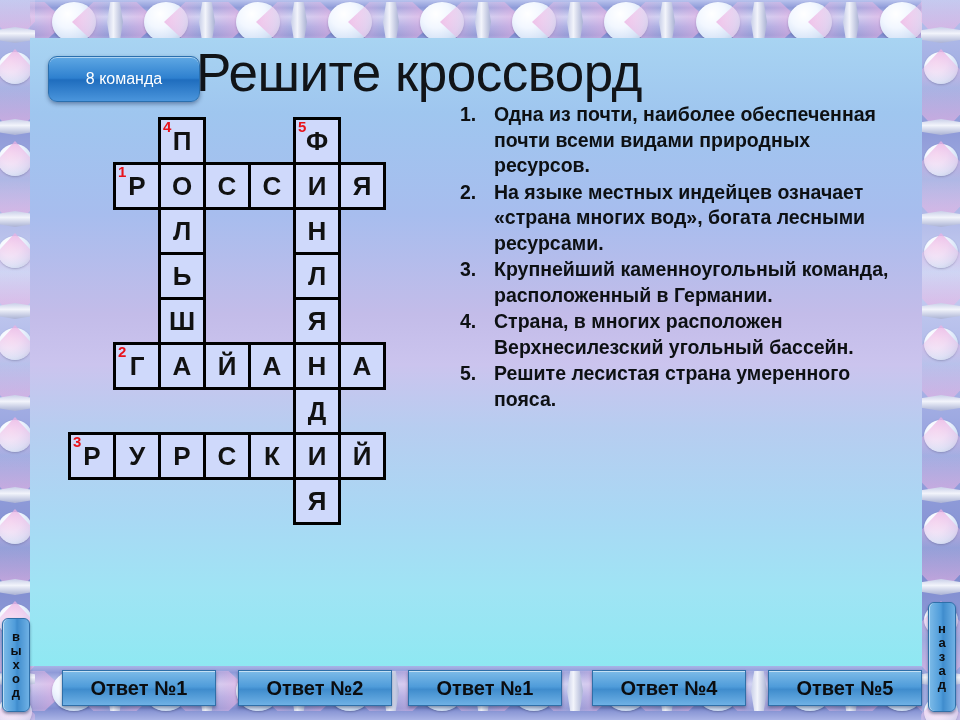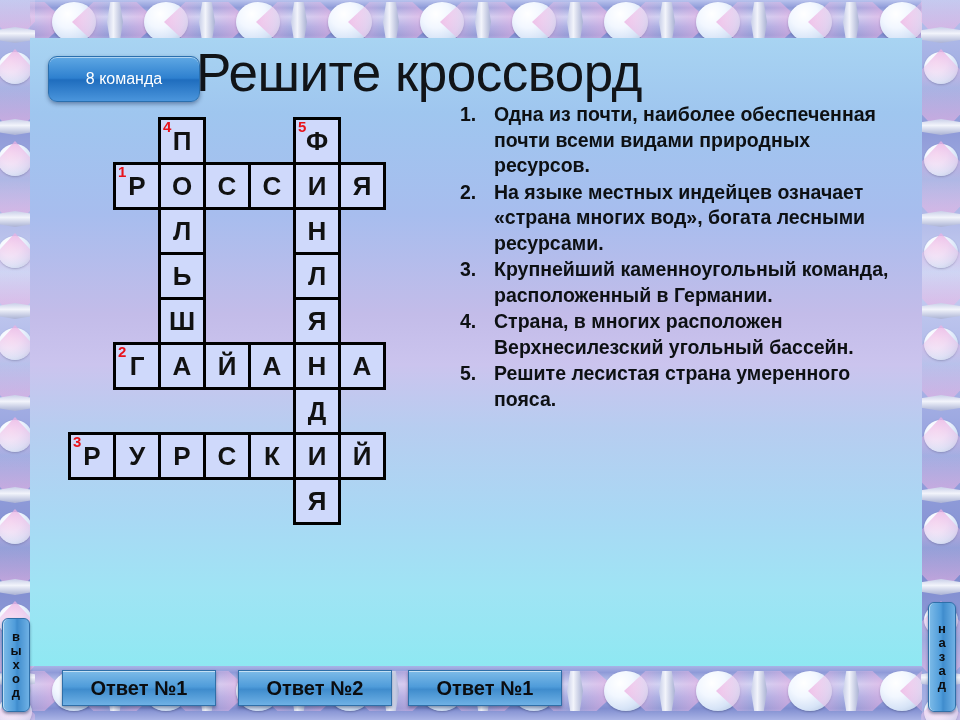--- a/index.html
+++ b/index.html
@@ -392,20 +392,22 @@
       <div class="clue">
         <div class="clue-num">5.</div>
         <div class="clue-text">Решите лесистая страна умеренного пояса.</div>
       </div>
     </div>
 
   <div id="answer-bar">
       <div class="ans-btn" style="left: 62px; width: 152px;">Ответ №1</div>
       <div class="ans-btn" style="left: 238px; width: 152px;">Ответ №2</div>
       <div class="ans-btn" style="left: 408px; width: 152px;">Ответ №1</div>
+      <div class="ans-btn" style="left: 592px; width: 152px;">Ответ №4</div>
+      <div class="ans-btn" style="left: 768px; width: 152px;">Ответ №5</div>
     </div>
 
   <div class="vbtn" id="btn-exit">
       <span class="vl">в</span>
       <span class="vl">ы</span>
       <span class="vl">х</span>
       <span class="vl">о</span>
       <span class="vl">д</span>
     </div>
   <div class="vbtn" id="btn-back">

